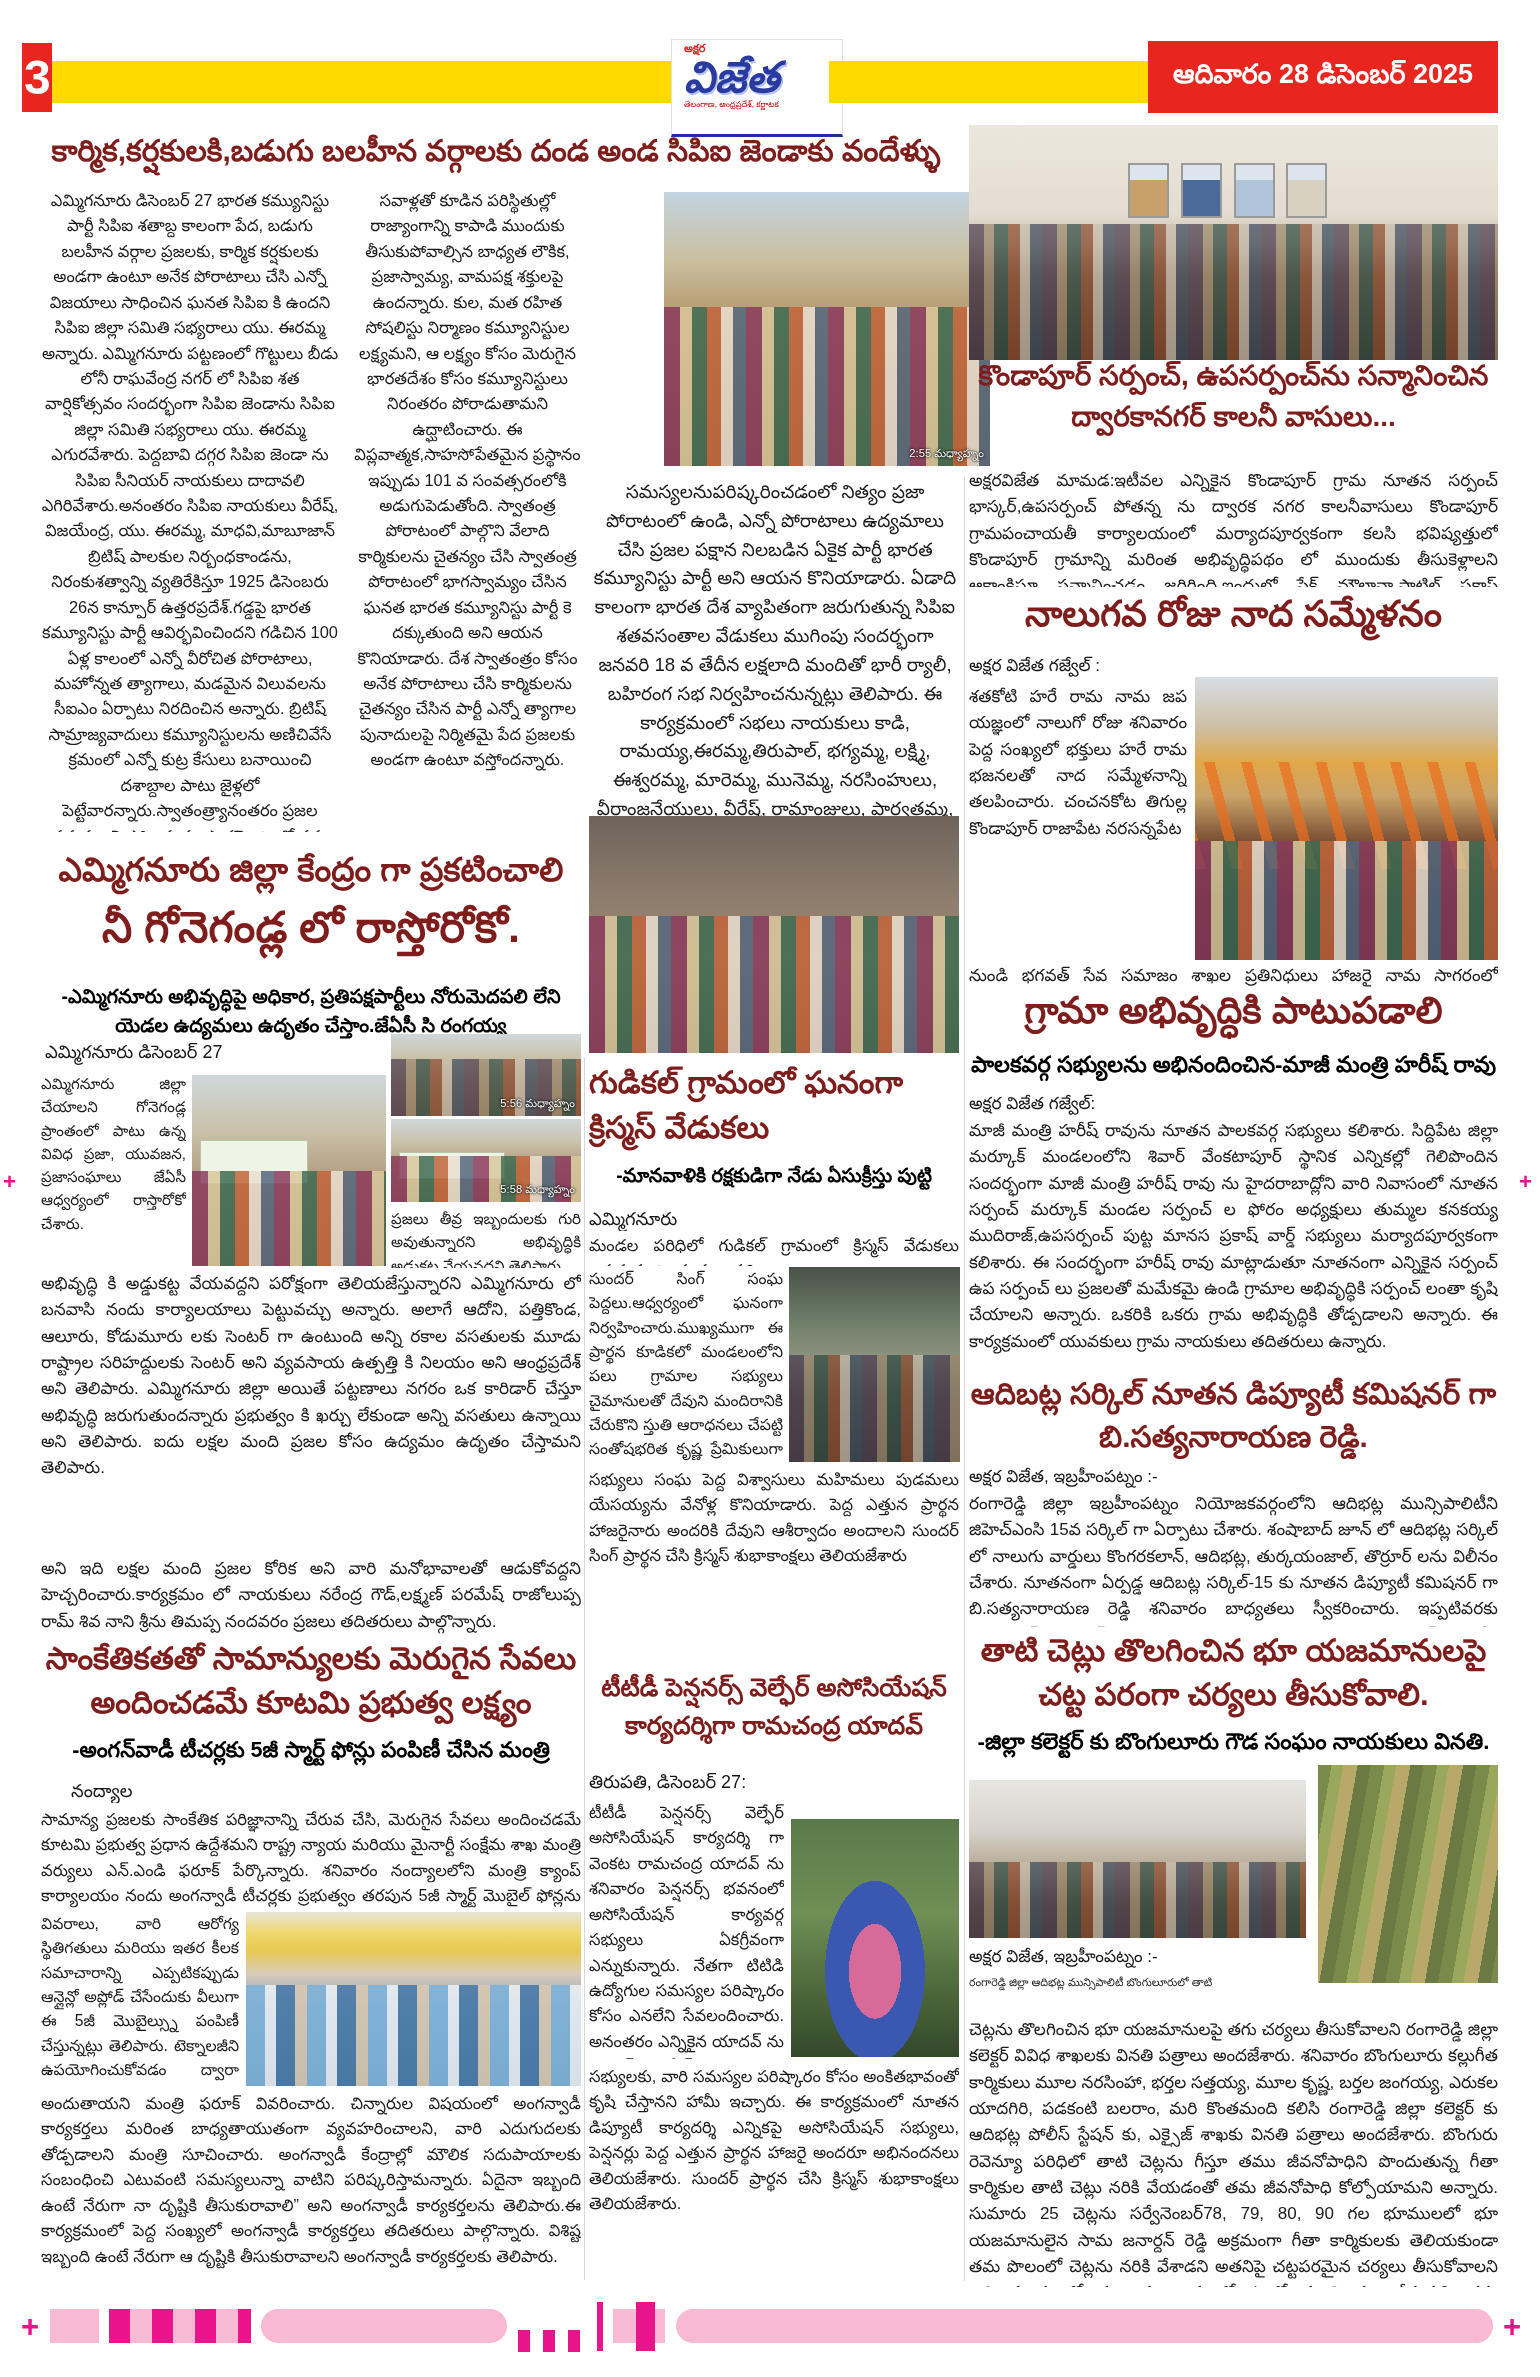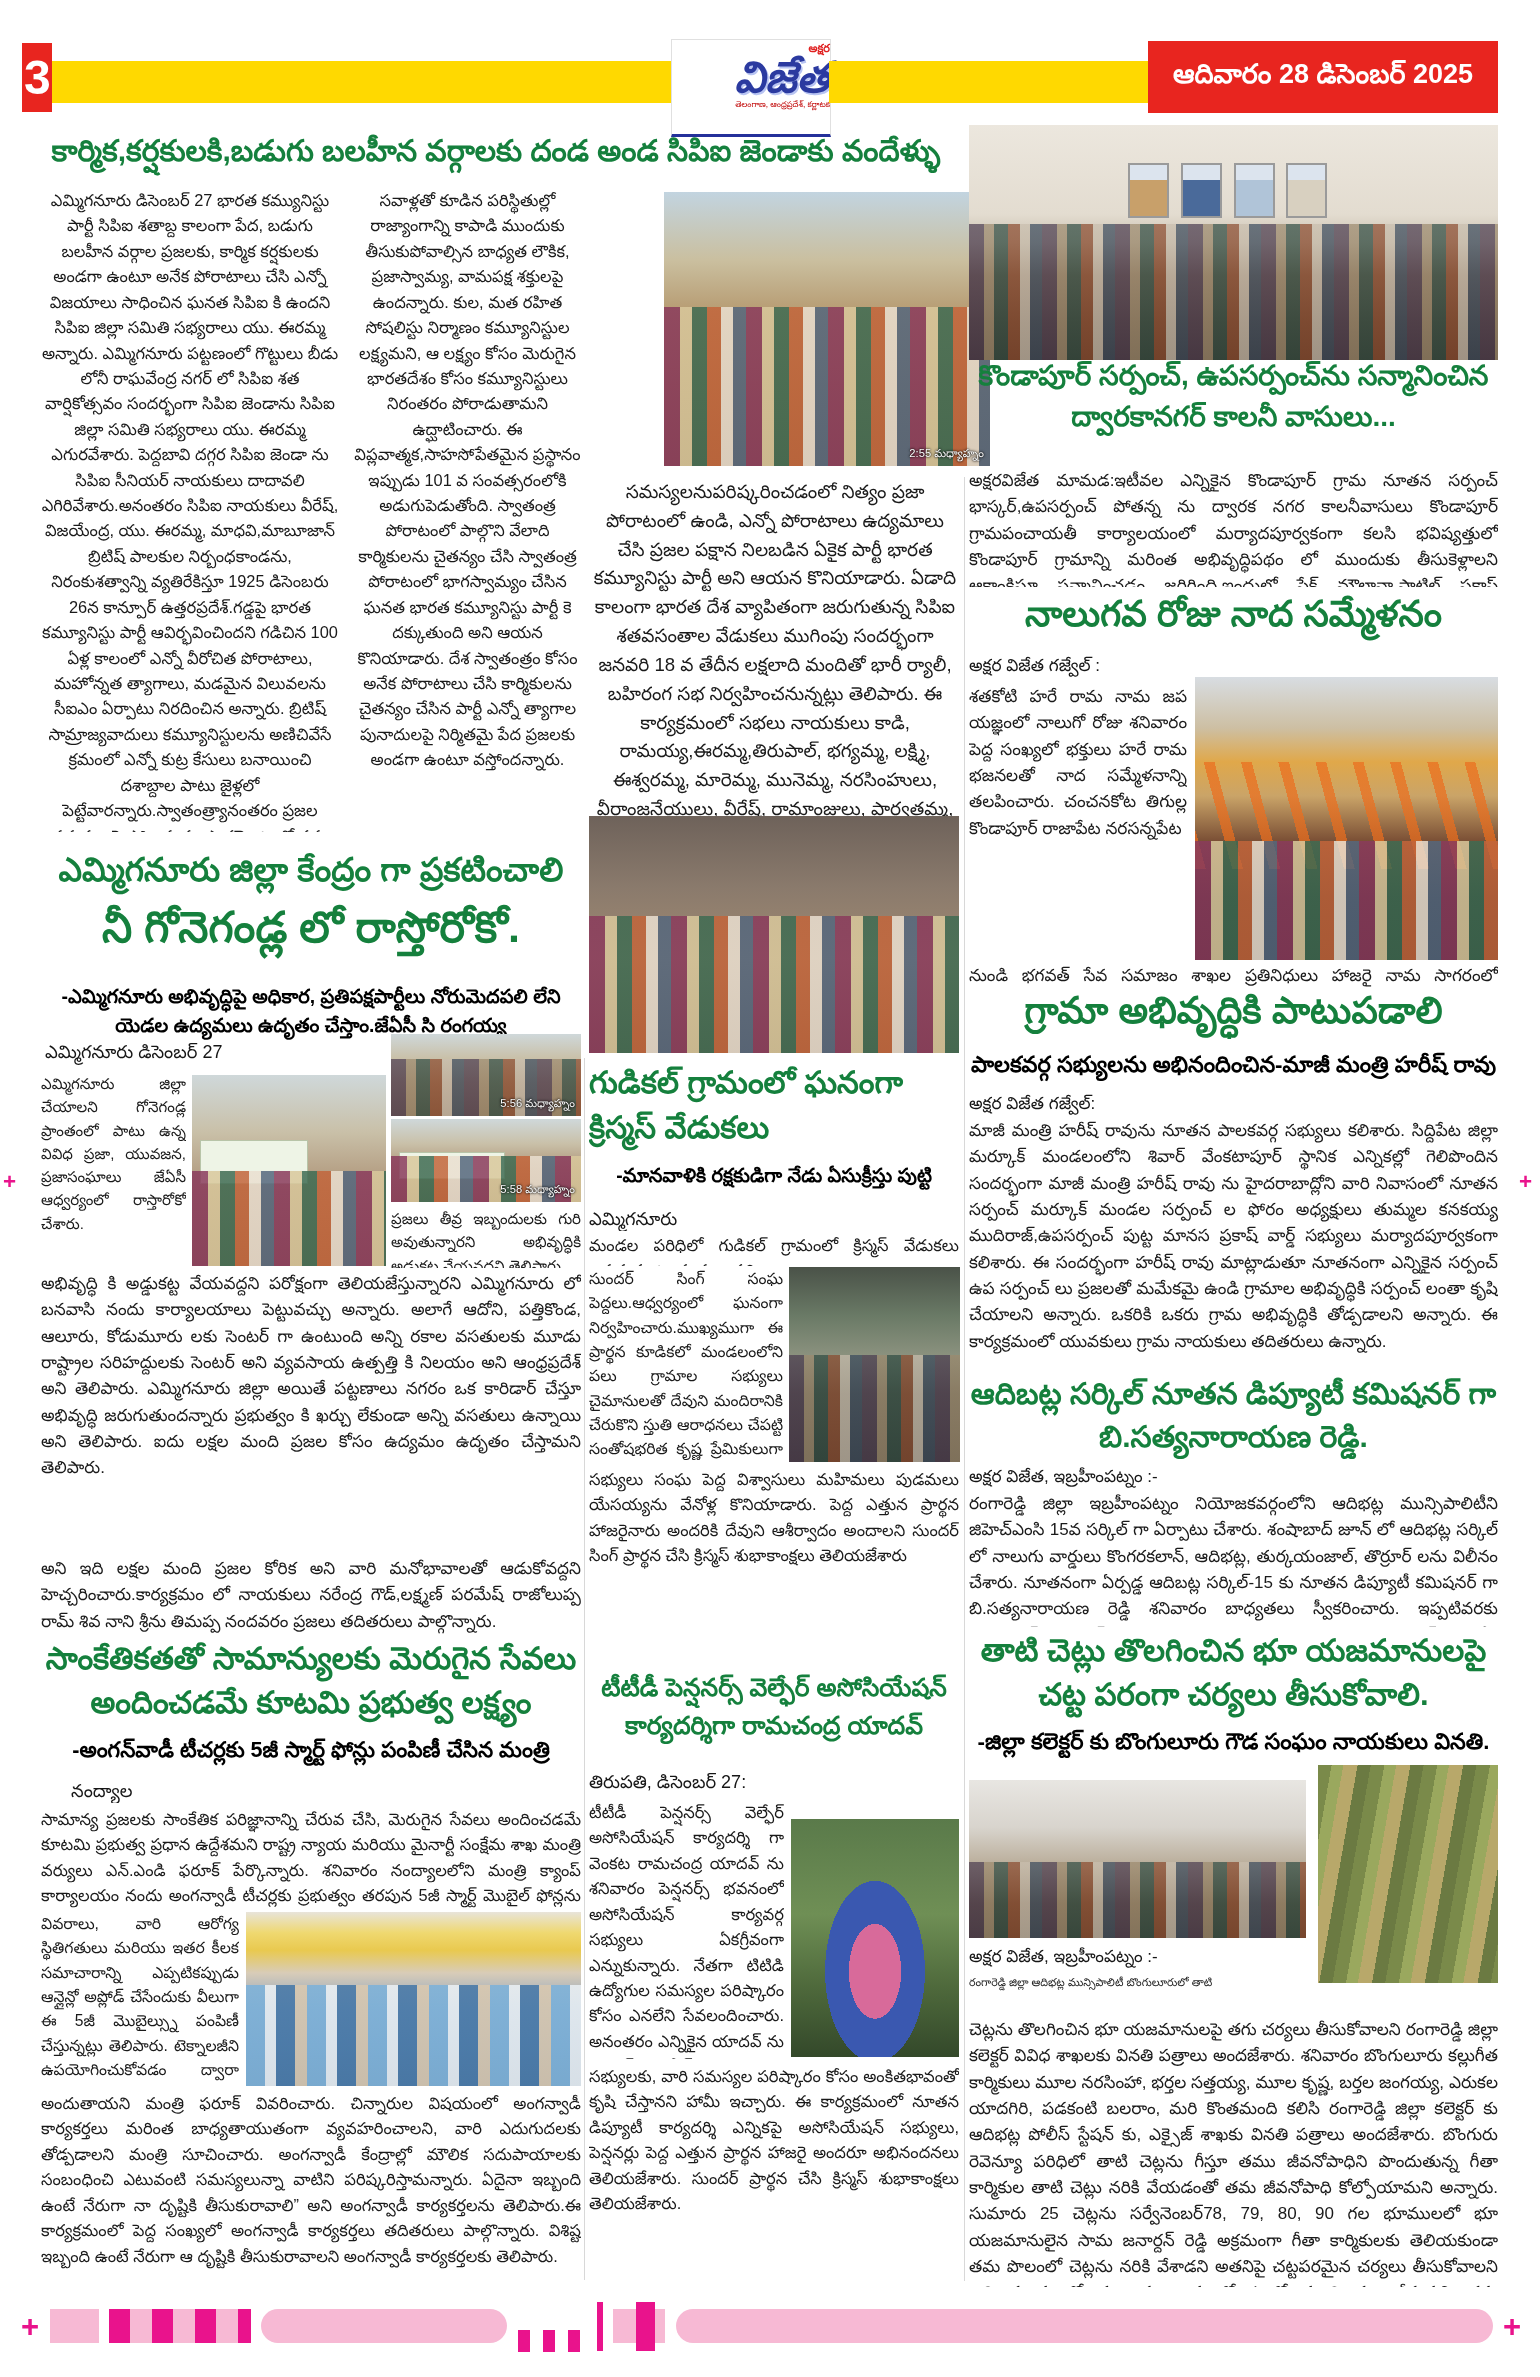--- a/index.html
+++ b/index.html
@@ -3,28 +3,28 @@
 <meta charset="utf-8">
 <style>
   html,body{margin:0;padding:0;background:#ffffff;}
   #page{position:relative;width:1541px;height:2377px;background:#ffffff;overflow:hidden;
         font-family:"Liberation Sans","DejaVu Sans",sans-serif;color:#161616;}
   .abs{position:absolute;}
   .clip{overflow:hidden;}
   
   .pagenum{background:#e8251f;color:#fff;font-size:48px;font-weight:bold;display:flex;align-items:center;justify-content:center;}
   .ybar{background:#ffd900;}
-  .logo{background:#fff;border:0.7px solid #e0e0e0;border-bottom:3px solid #24309a;text-align:right;line-height:1.05;}
+  .logo{background:#fff;border:0.7px solid #e0e0e0;border-bottom:3px solid #24309a;text-align:left;line-height:1.05;padding-left:12px;}
   .logo .ltop{color:#e02020;font-size:11.2px;font-weight:bold;display:block;margin-top:3px;}
   .logo .ltitle{color:#2b3aa0;font-size:43px;font-weight:bold;font-style:italic;display:block;
                 text-shadow:1.5px 1.5px 0 #b8c4f2;}
   .logo .ltag{color:#c00000;font-size:8.2px;display:block;margin-top:1.5px;}
   .datebox{background:#e8251f;color:#fff;font-size:27px;font-weight:bold;display:flex;align-items:center;justify-content:center;}
   
-  .headline{font-weight:bold;color:#15803d;text-align:center;}
+  .headline{font-weight:bold;color:#7f1d1d;text-align:center;}
   .left{text-align:left;}
   .subhead{font-weight:bold;color:#000;text-align:center;}
   .byline{font-size:17px;color:#161616;}
   .dateline{font-size:18px;color:#161616;}
   .body{font-size:16.4px;line-height:1.55;color:#1a1a1a;text-align:justify;}
   .bodyc{text-align:center;}
   
   .photo{position:absolute;overflow:hidden;background:#9a948c;}
   .ts{position:absolute;right:6px;bottom:4.5px;color:#fff;font-size:11.2px;text-shadow:0 0 3px #000,0 0 1.5px #000;}
   .crowd{position:absolute;left:0;right:0;bottom:0;height:58%;opacity:.85;

